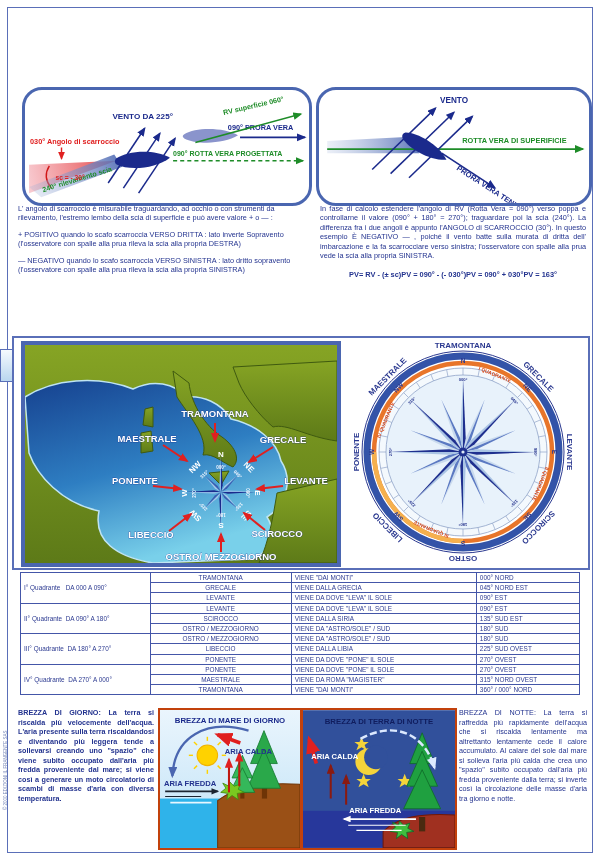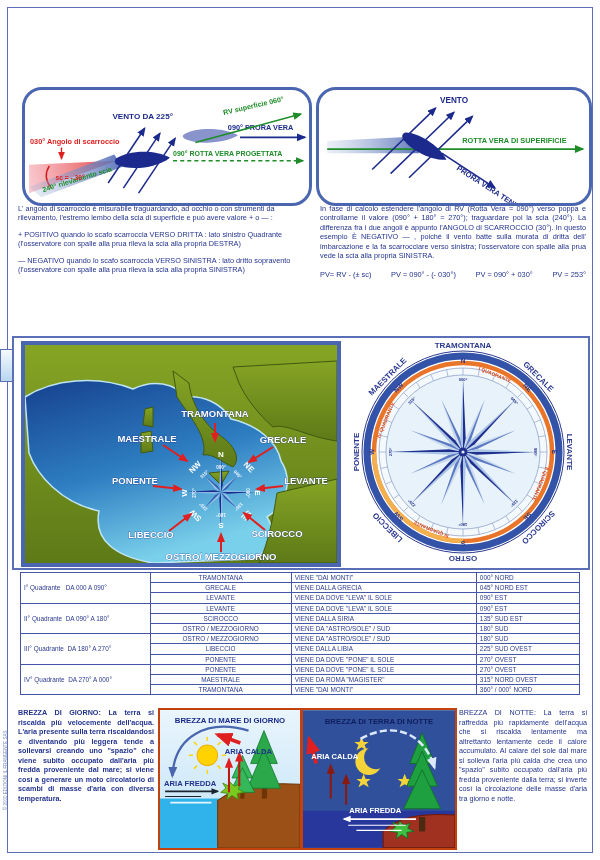--- a/index.html
+++ b/index.html
@@ -19,21 +19,21 @@
   
   .dpanel{position:absolute;top:87px;height:113px;border:3px solid #4a66b0;border-radius:20px;background:#fff;}
   .dpanel.left{left:22px;width:284px;}
   .dpanel.right{left:316px;width:270px;}
   .dpanel svg{display:block;width:100%;height:100%;}
   
   .txtblock{position:absolute;top:204px;font-size:7.3px;line-height:1.3;color:#23338f;}
   .txtblock.l{left:18px;width:292px;}
   .txtblock.r{left:320px;width:266px;text-align:justify;}
   .txtblock p{margin:0 0 7px 0;}
-  .formulas{display:flex;justify-content:space-between;font-weight:normal;font-size:7.4px;margin-top:9px;}
+  .formulas{display:flex;justify-content:center;font-weight:bold;font-size:7.4px;margin-top:9px;}
   
   .banner{position:absolute;left:0;top:301px;width:574px;height:31px;
           background:linear-gradient(#f5fafe,#b9d6ef);border:1.5px solid #5a6fb8;
           display:flex;align-items:center;justify-content:center;
           font-size:21px;font-weight:bold;color:#1b2a8c;letter-spacing:2px;margin-top:48px;}
   
   .windsec{position:absolute;left:12px;top:336px;width:574px;height:230px;border:2px solid #5a6fb8;background:#fff;}
   .mapbox{position:absolute;left:7px;top:3px;width:312px;height:218px;border:4px solid #4a66b0;}
   .mapbox svg{display:block;width:100%;height:100%;}
   .rosebox{position:absolute;left:328px;top:1px;width:242px;height:226px;}
@@ -136,30 +136,30 @@
       </g>
       <path d="M 128,54 C 114,45 90,45 80,51 C 78,53 78,55 80,57 C 90,63 114,63 128,54 Z" fill="#1b2a8c" transform="rotate(30 103 54)"></path>
       <text x="140" y="50" font-size="7.2" font-weight="bold" fill="#1e8c28">ROTTA VERA DI SUPERIFICIE</text>
       <line x1="120" y1="60" x2="172" y2="94" stroke="#1b2a8c" stroke-width="1.6" marker-end="url(#aN2)"></line>
       <text x="134" y="76" transform="rotate(33 134 76)" font-size="7.4" font-weight="bold" fill="#1b2a8c">PRORA VERA TENUTA</text>
     </svg>
   </div>
 
   <div class="txtblock l">
     <p>L' angolo di scarroccio è misurabile  traguardando, ad occhio o con strumenti da rilevamento, l'estremo lembo della  scia di superficie e può avere valore + o — :</p>
-    <p>+ POSITIVO   quando lo scafo scarroccia VERSO DRITTA  : lato sinistro Quadrante (l'osservatore con spalle alla prua rileva la scia alla propria DESTRA)</p>
+    <p>+ POSITIVO   quando lo scafo scarroccia VERSO DRITTA  : lato inverte Sopravento (l'osservatore con spalle alla prua rileva la scia alla propria DESTRA)</p>
     <p>— NEGATIVO  quando lo scafo scarroccia VERSO SINISTRA : lato dritto sopravento (l'osservatore con spalle alla prua rileva la scia alla propria SINISTRA)</p>
   </div>
   <div class="txtblock r">
     <p>In fase di calcolo estendere l'angolo di RV (Rotta Vera = 090°) verso poppa e controllarne il valore (090° + 180° = 270°); traguardare poi la scia (240°). La differenza fra i due angoli è appunto l'ANGOLO di SCARROCCIO (30°). In questo esempio È NEGATIVO — , poiché il vento batte sulla murata di dritta dell' imbarcazione e la fa scarrocciare verso sinistra; l'osservatore con spalle alla prua vede la scia alla propria SINISTRA.</p>
     <div class="formulas">
       <span>PV= RV - (± sc)</span>
       <span>PV = 090° - (- 030°)</span>
       <span>PV = 090° + 030°</span>
-      <span>PV = 253°</span>
+      <span>PV = 163°</span>
     </div>
   </div>
 
   <div class="banner">GLI  OTTO VENTI</div>
 
   <div class="windsec">
 
     <div class="mapbox">
       <svg viewBox="0 0 312 218">
         <defs>

